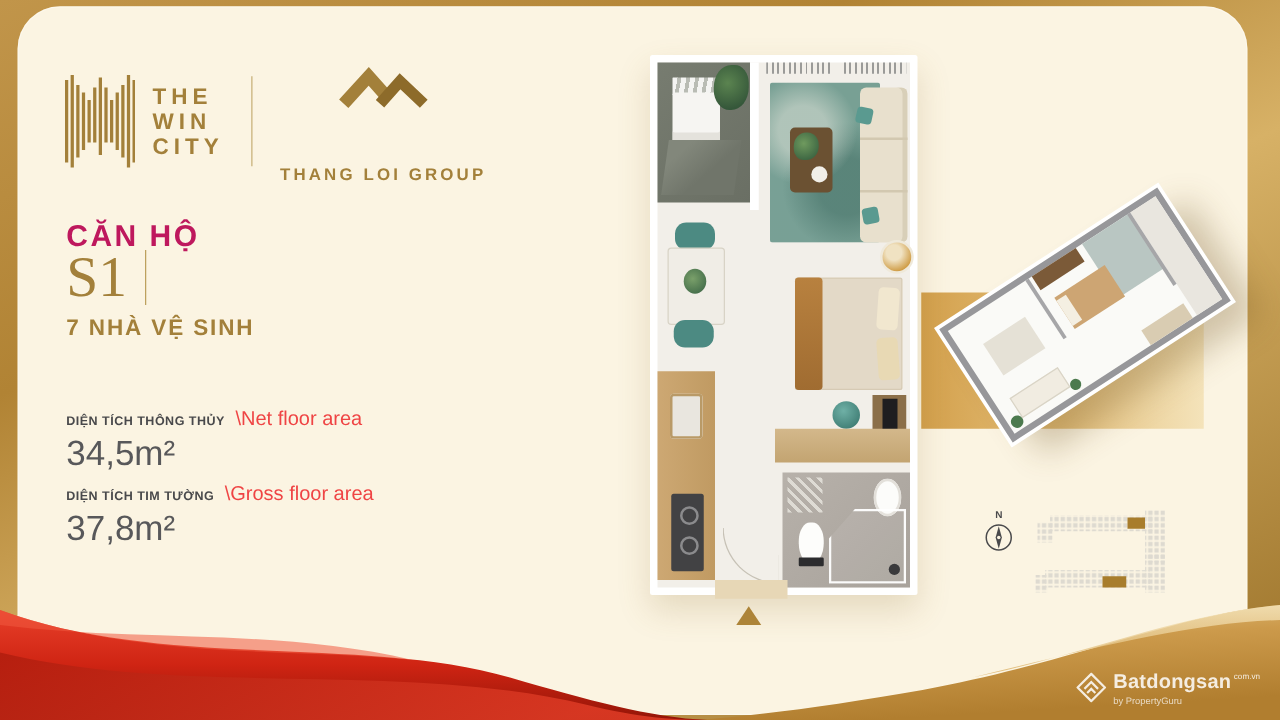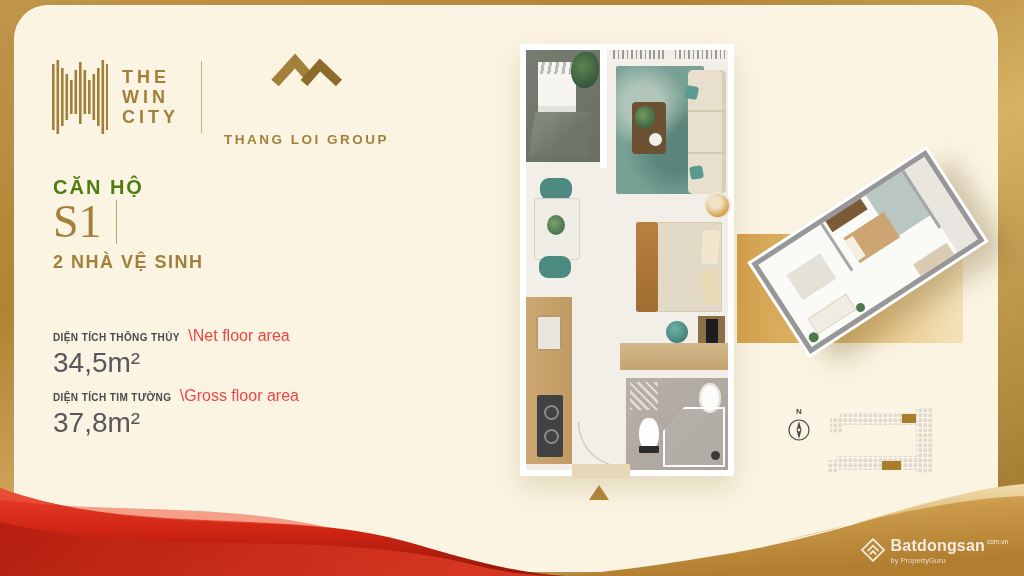--- a/index.html
+++ b/index.html
@@ -14,21 +14,21 @@
     box-shadow:inset 0 0 0 1px rgba(255,255,255,.35);
   }
   
   .logos{position:absolute;left:52px;top:46px;display:flex;align-items:center;gap:22px;}
   .wc-wrap{display:flex;align-items:center;gap:14px;}
   .wc-text{color:#a3803a;font-weight:bold;font-size:18px;line-height:20px;letter-spacing:4px;}
   .logo-divider{width:1px;height:72px;background:#c7b078;}
   .tl-wrap{display:flex;flex-direction:column;align-items:center;gap:8px;padding-top:6px;}
   .tl-text{color:#a3803a;font-weight:bold;font-size:13.5px;letter-spacing:2.5px;margin-top:36px;}
   
-  .unit-label{position:absolute;left:53px;top:176px;color:#4d7c0f;font-weight:bold;font-size:20px;letter-spacing:2px;}
+  .unit-label{position:absolute;left:53px;top:176px;color:#be185d;font-weight:bold;font-size:24px;letter-spacing:2px;}
   .unit-row{position:absolute;left:53px;top:198px;display:flex;align-items:center;gap:14px;color:#a3803a;font-family:"Liberation Serif",serif;}
   .unit-code{font-size:46px;line-height:48px;}
   .unit-divider{width:1.5px;height:44px;background:#bda15e;}
   .unit-bedrooms{font-size:33px;letter-spacing:2px;}
   .unit-bathrooms{position:absolute;left:53px;top:252px;color:#a3803a;font-weight:bold;font-size:18px;letter-spacing:1.5px;}
   
   .area-block{position:absolute;left:53px;top:327px;color:#4c4c4e;}
   .area-line{white-space:nowrap;}
   .area-label{font-weight:bold;font-size:10px;letter-spacing:.4px;color:#49494b;}
   .area-sub{font-size:16px;color:#ef4444;margin-left:4px;}
@@ -165,21 +165,21 @@
     </svg>
     <div class="tl-text">THANG LOI GROUP</div>
   </div>
 </div>
 
 <div class="unit-label">CĂN HỘ</div>
 <div class="unit-row">
   <span class="unit-code">S1</span>
   <span class="unit-divider"></span>
 </div>
-<div class="unit-bathrooms">2 NHÀ VỆ SINH</div>
+<div class="unit-bathrooms">7 NHÀ VỆ SINH</div>
 
 <div class="area-block">
   <div class="area-line">
     <span class="area-label">DIỆN TÍCH THÔNG THỦY</span>
     <span class="area-sub">\Net floor area</span>
   </div>
   <div class="area-value">34,5m²</div>
   <div class="area-line">
     <span class="area-label">DIỆN TÍCH TIM TƯỜNG</span>
     <span class="area-sub">\Gross floor area</span>

